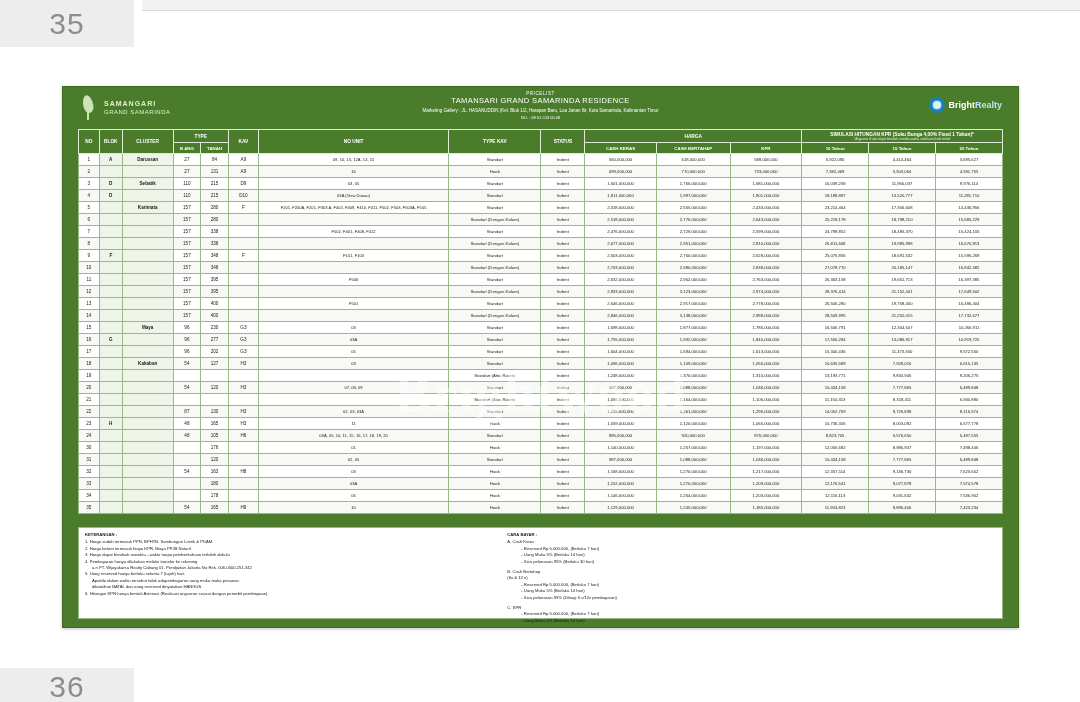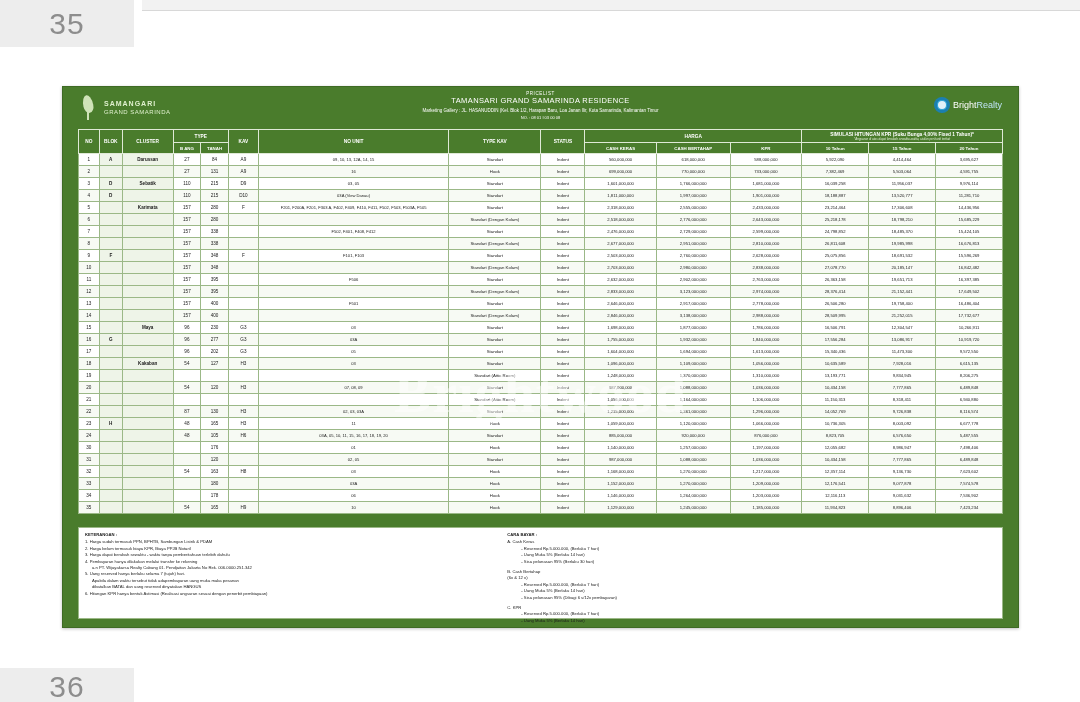--- a/index.html
+++ b/index.html
@@ -60,21 +60,21 @@
   }
   .brightlogo .bmark{
     width:16px;height:16px;border-radius:50%;
     background:radial-gradient(circle at 50% 50%, #2ea3d6 0 45%, #1b7fb0 46% 100%);
     position:relative;
   }
   .brightlogo .bmark:after{
     content:"";position:absolute;left:4px;top:4px;width:8px;height:8px;border-radius:50%;
     background:#ffffff;opacity:.85;
   }
-  .brightlogo .btxt{color:#ffffff;font-size:9px;font-weight:normal;}
+  .brightlogo .btxt{color:#ffffff;font-size:9px;font-weight:bold;}
   .brightlogo .btxt i{font-style:normal;color:#bfe3f5;}
 
   
   table.main{
     border-collapse:collapse;
     width:925px;margin:0 auto;
     table-layout:fixed;
     font-size:4.6px;
     color:#1b1b1b;
     background:#ffffff;

